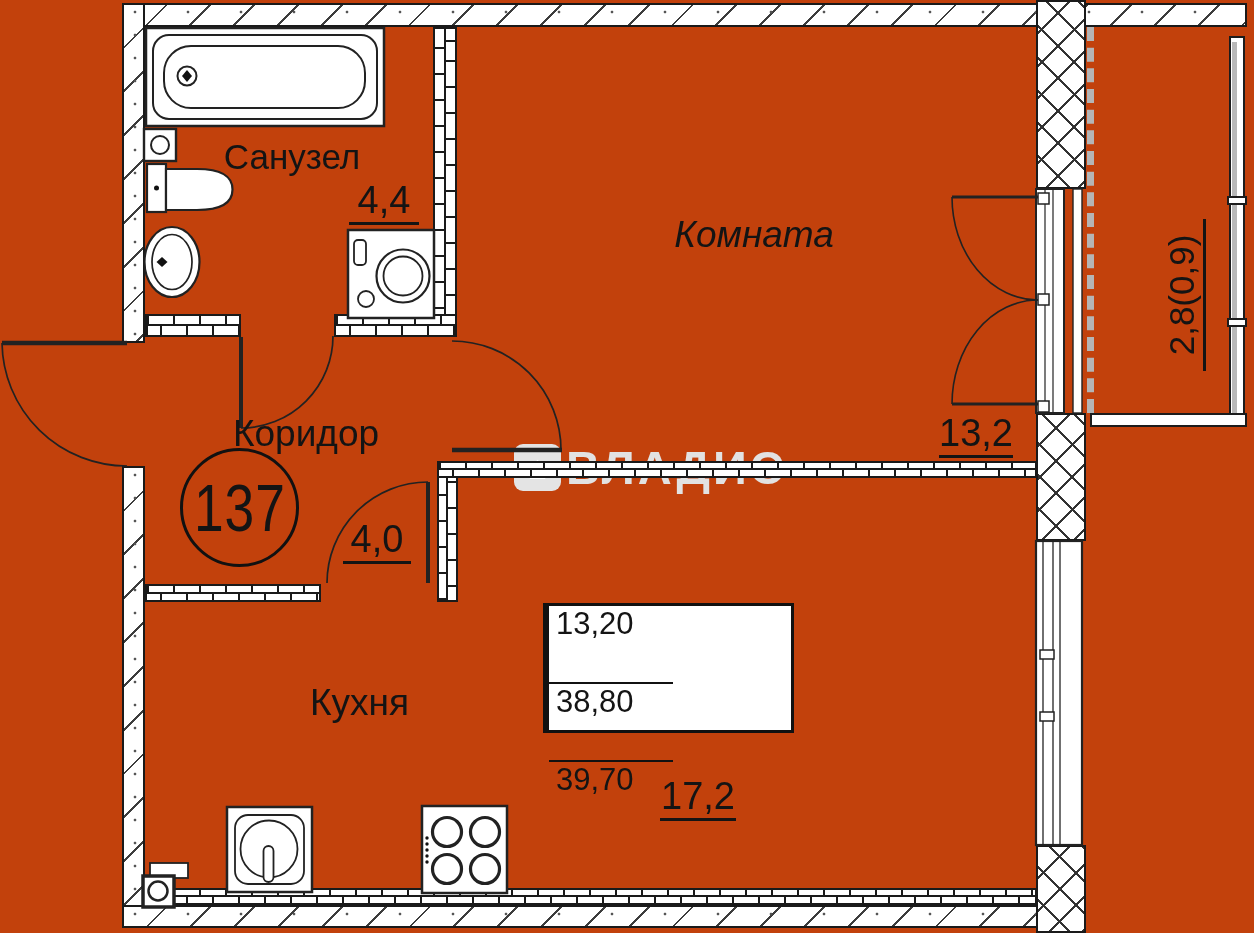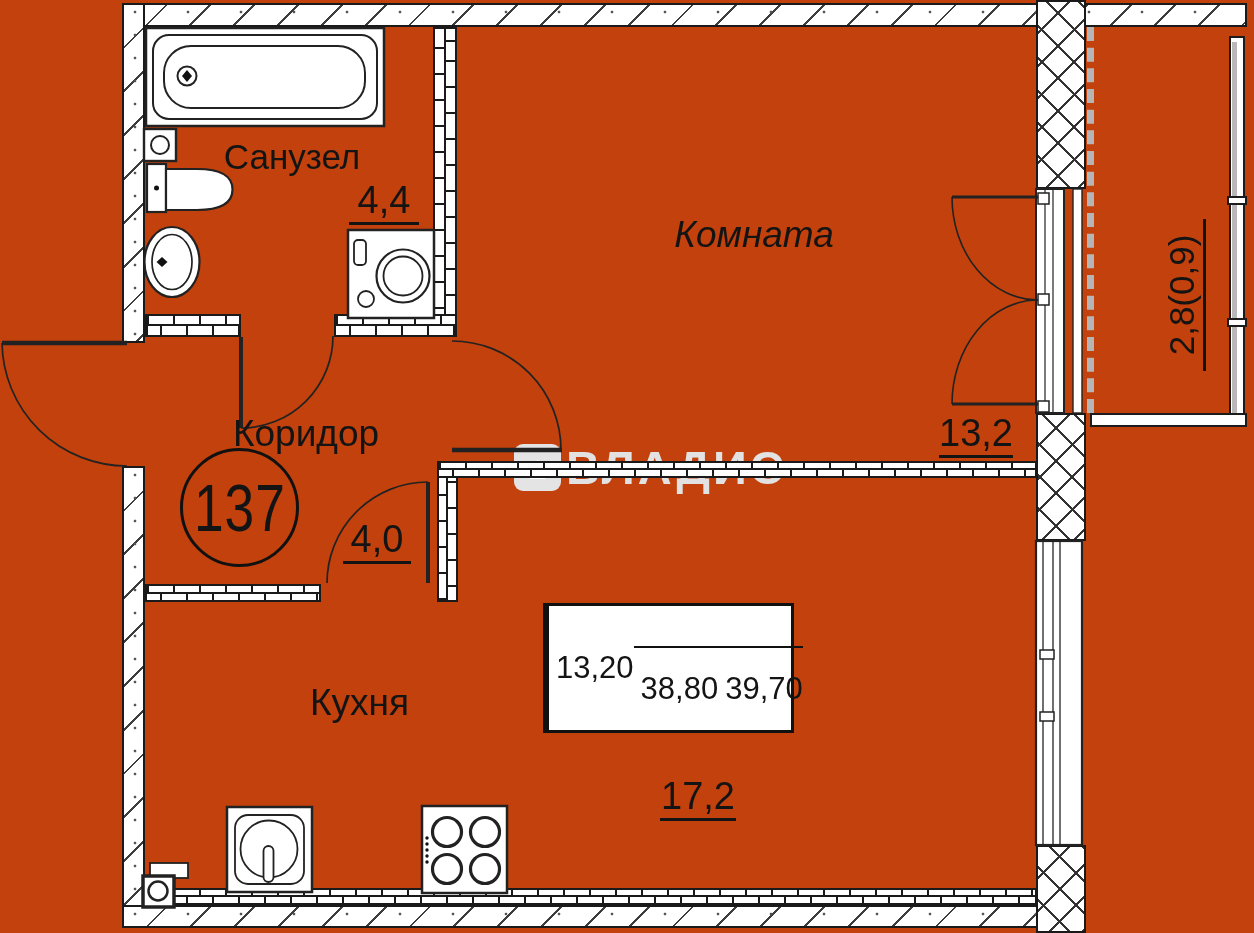--- a/index.html
+++ b/index.html
@@ -61,21 +61,21 @@
     position:absolute;z-index:4;left:1108px;top:273px;width:152px;height:44px;
     transform:rotate(-90deg);display:flex;align-items:flex-start;justify-content:center;
     font-size:35px;border-bottom:3.5px solid #141414;box-sizing:border-box;white-space:nowrap;
   }
   
   .info-table{
     position:absolute;z-index:4;left:543px;top:603px;width:251px;height:130px;
     border:3.5px solid #111;box-sizing:border-box;display:flex;background:#fff;
   }
   .it-left{flex:1;display:flex;align-items:center;justify-content:center;font-size:40px;letter-spacing:1px;}
-  .it-right{width:124px;border-left:3px solid #111;display:flex;flex-direction:row;}
+  .it-right{width:124px;border-left:3px solid #111;display:flex;flex-direction:column;}
   .it-row{flex:1;display:flex;align-items:center;padding-left:7px;font-size:31px;}
   .it-row + .it-row{border-top:2.5px solid #111;margin-top:40px;}
   
   .wm-logo{
     position:absolute;z-index:1;left:514px;top:444px;width:47px;height:47px;background:#e4e4e4;
     border-radius:9px;display:flex;align-items:center;justify-content:center;color:#fff;font-size:34px;
   }
   .wm-text{position:absolute;z-index:1;left:566px;top:440px;font-size:47px;font-weight:bold;color:#e2e2e2;letter-spacing:3px;white-space:nowrap;}
   .z2{z-index:2;}
 </style>

